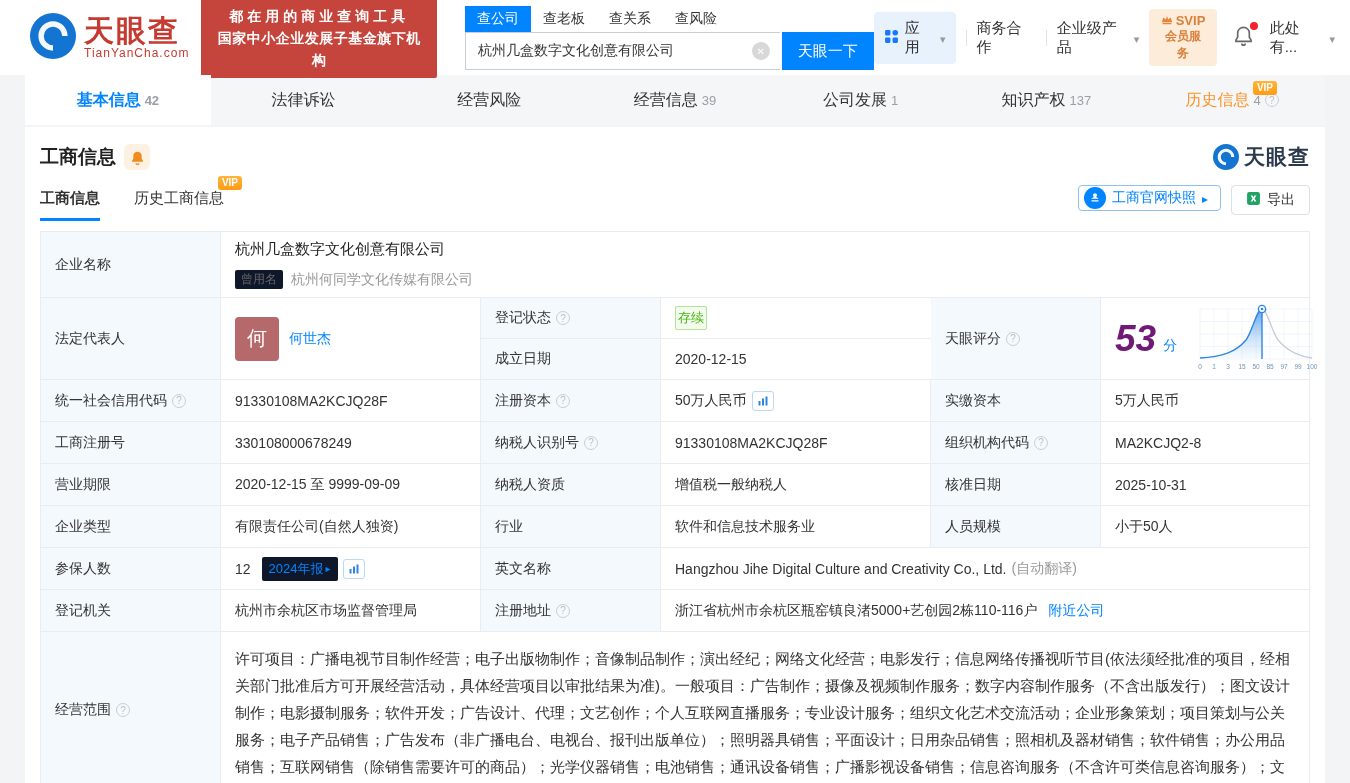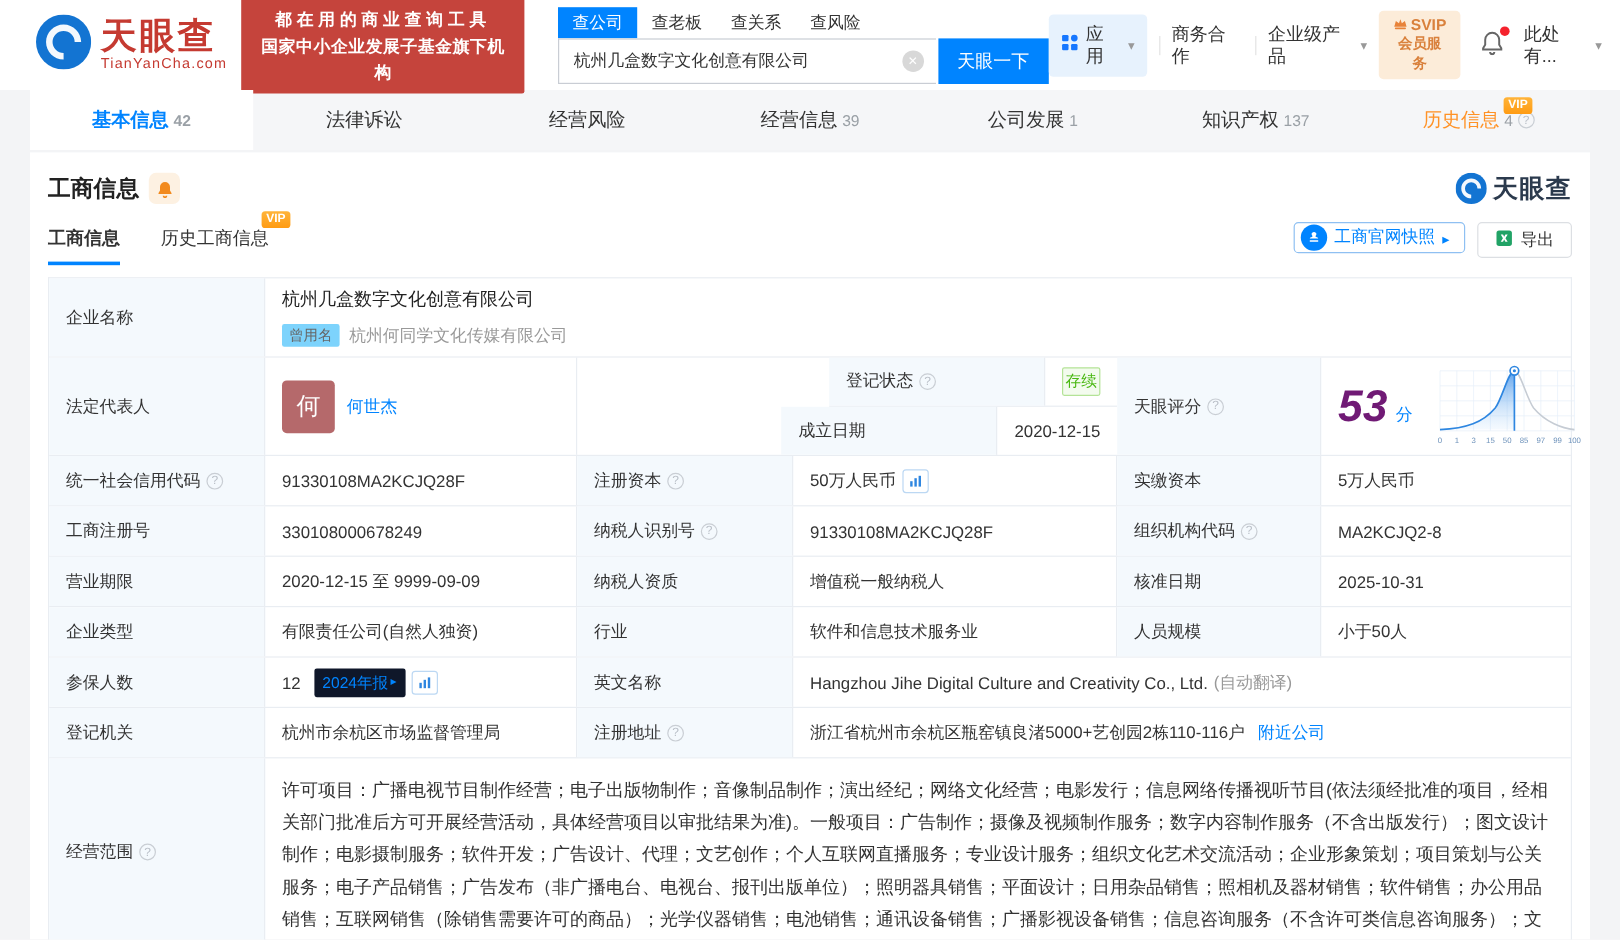--- a/index.html
+++ b/index.html
@@ -67,27 +67,27 @@
   
   .tbl { margin-top:10px; border:1px solid #e9edf2; border-bottom:none; font-size:14px; }
   .trow { display:flex; border-bottom:1px solid #e9edf2; }
   .cell { display:flex; align-items:center; padding:0 14px; border-right:1px solid #e9edf2; min-height:41px; gap:5px; }
   .cell:last-child { border-right:none; }
   .lab { background:#f4f9fd; color:#333; }
   .w-l1{width:180px;flex:none;} .w-v1{width:260px;flex:none;}
   .w-l2{width:180px;flex:none;} .w-v2{width:270px;flex:none;}
   .w-l3{width:170px;flex:none;} .w-v3{flex:1;}
   .h66{height:66px;} .h82{height:82px;}
-  .mid { width:450px; flex:none; display:flex; flex-direction:column;align-items:flex-end; }
+  .mid { width:450px; flex:none; display:flex; flex-direction:column; }
   .mid .sub { display:flex; flex:1; }
   .mid .sub:first-child { border-bottom:1px solid #e9edf2; }
   .mid .sub .cell { min-height:0; height:100%; }
   .coname { font-size:15px; color:#222; }
   .fmr { display:flex; align-items:center; gap:8px; margin-top:6px; }
-  .fmrbadge { background:#7dd3fc; color:#666; font-size:12px; padding:1px 6px; border-radius:2px; }
+  .fmrbadge { background:#0f172a; color:#666; font-size:12px; padding:1px 6px; border-radius:2px; }
   .fmrname { color:#999; font-size:14px; }
   .avatar { width:44px; height:44px; background:#b5696b; color:#fff; font-size:20px; border-radius:4px; display:flex; align-items:center; justify-content:center; flex:none; }
   .blue { color:#0084ff; cursor:pointer; }
   .gbadge { background:#f3fbee; border:1px solid #b4e397; color:#49b812; font-size:13px; padding:2px 2px; border-radius:2px; }
   .score-val { font-size:37px; font-weight:bold; font-style:italic; color:#701a75; line-height:1; }
   .score-unit { font-size:14px; color:#0084ff; margin:14px 0 0 2px; }
   .chartbox { margin-left:14px; }
   .iconbox { width:22px; height:20px; border:1px solid #bcd8f3; border-radius:3px; background:#fff; display:inline-flex; align-items:center; justify-content:center; cursor:pointer; }
   .repbadge { background:#0f172a; color:#0084ff; font-size:13px; padding:3px 7px; border-radius:2px; display:inline-flex; align-items:center; gap:2px; cursor:pointer; margin-left:6px; }
   .repbadge::after { content:"▸"; font-size:10px; }

